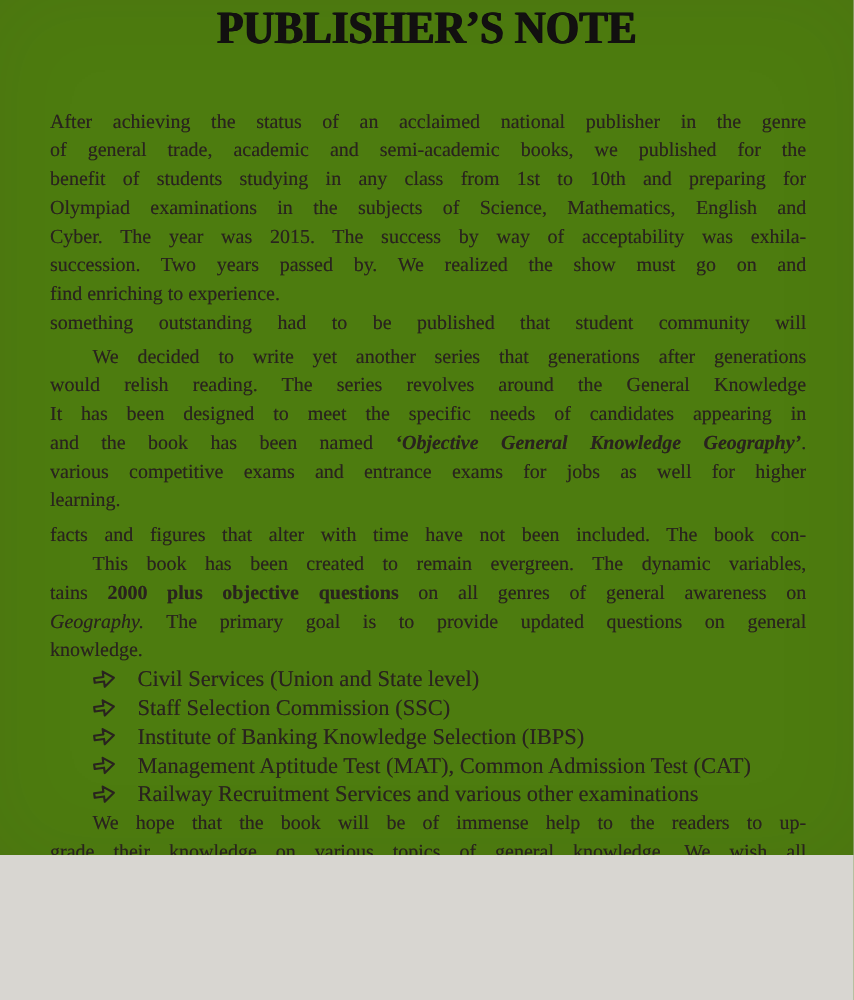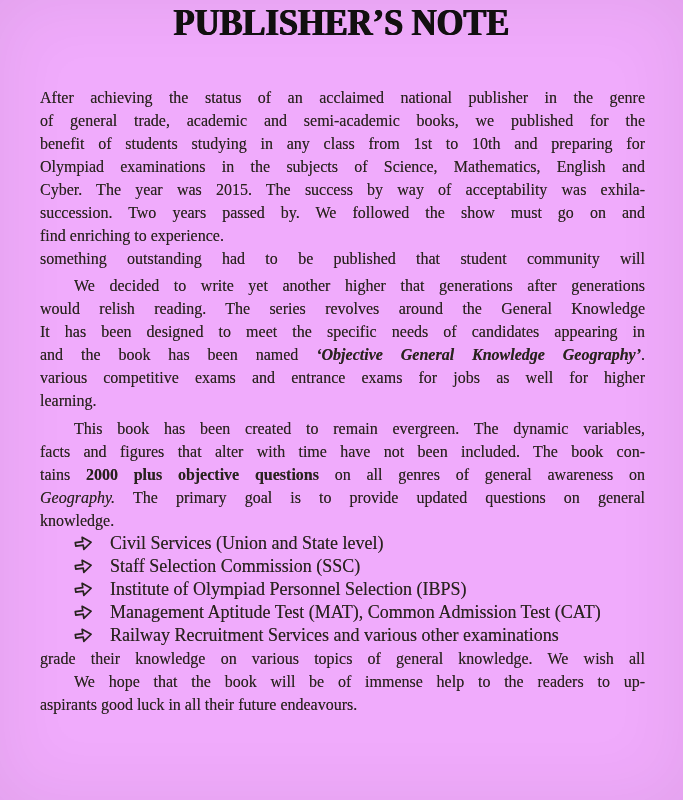--- a/index.html
+++ b/index.html
@@ -1,18 +1,18 @@
 <!DOCTYPE html>
 <html><head>
 <meta charset="utf-8">
 <style>
   html,body{margin:0;padding:0;background:#d8d6d1;}
   .page{
-    width:683px;height:800px;overflow:hidden;position:relative;
-    background:#f0abfc;
+    width:683px;height:684px;overflow:hidden;position:relative;
+    background:#4d7c0f;
     box-shadow:inset 0 0 70px rgba(60,50,40,0.08);
     font-family:"Liberation Serif", serif;
     color:#29231f;
   }
   .title{
     margin:0;text-align:center;font-weight:bold;font-size:37px;line-height:46px;
     letter-spacing:0px;color:#121010;
     transform:scaleX(0.93);transform-origin:50% 50%;
     text-shadow:0.7px 0 0 currentColor,-0.7px 0 0 currentColor;
     font-family:"Liberation Serif", serif;
@@ -45,65 +45,65 @@
 
 <div class="page">
   <h1 class="title">PUBLISHER’S NOTE</h1>
   <div class="content">
       <div class="paragraph b0">
         <div class="line"><span class="">After achieving the status of an acclaimed national publisher in the genre</span></div>
         <div class="line"><span class="">of general trade, academic and semi-academic books, we published for the</span></div>
         <div class="line"><span class="">benefit of students studying in any class from 1st to 10th and preparing for</span></div>
         <div class="line"><span class="">Olympiad examinations in the subjects of Science, Mathematics, English and</span></div>
         <div class="line"><span class="">Cyber. The year was 2015. The success by way of acceptability was exhila-</span></div>
-        <div class="line"><span class="">succession. Two years passed by. We followed the show must go on and</span></div>
+        <div class="line"><span class="">succession. Two years passed by. We realized the show must go on and</span></div>
         <div class="line last"><span class="">find enriching to experience.</span></div>
         <div class="line"><span class="">something outstanding had to be published that student community will</span></div>
       </div>
       <div class="paragraph b1">
-        <div class="line indent"><span class="">We decided to write yet another higher that generations after generations</span></div>
+        <div class="line indent"><span class="">We decided to write yet another series that generations after generations</span></div>
         <div class="line"><span class="">would relish reading. The series revolves around the General Knowledge</span></div>
         <div class="line"><span class="">It has been designed to meet the specific needs of candidates appearing in</span></div>
         <div class="line"><span class="">and the book has been named </span><span class="seg-b seg-i">‘Objective General Knowledge Geography’</span><span class="">.</span></div>
         <div class="line"><span class="">various competitive exams and entrance exams for jobs as well for higher</span></div>
         <div class="line last"><span class="">learning.</span></div>
       </div>
       <div class="paragraph b2">
+        <div class="line"><span class="">facts and figures that alter with time have not been included. The book con-</span></div>
         <div class="line indent"><span class="">This book has been created to remain evergreen. The dynamic variables,</span></div>
-        <div class="line"><span class="">facts and figures that alter with time have not been included. The book con-</span></div>
         <div class="line"><span class="">tains </span><span class="seg-b ">2000 plus objective questions</span><span class=""> on all genres of general awareness on</span></div>
         <div class="line"><span class="seg-i">Geography.</span><span class=""> The primary goal is to provide updated questions on general</span></div>
         <div class="line last"><span class="">knowledge.</span></div>
       </div>
       <div class="list">
         <div class="list-item"><span class="bullet">
             <svg width="19" height="17" viewBox="0 0 19 17">
               <path d="M1.5 6.5 L9 6.5 L9 2.2 L17.2 8.3 L9 14.4 L9 10.1 L1.5 10.1 Z" fill="none" stroke="#29231f" stroke-width="1.7" stroke-linejoin="round"></path>
             </svg>
           </span><span>Civil Services (Union and State level)</span></div>
         <div class="list-item"><span class="bullet">
             <svg width="19" height="17" viewBox="0 0 19 17">
               <path d="M1.5 6.5 L9 6.5 L9 2.2 L17.2 8.3 L9 14.4 L9 10.1 L1.5 10.1 Z" fill="none" stroke="#29231f" stroke-width="1.7" stroke-linejoin="round"></path>
             </svg>
           </span><span>Staff Selection Commission (SSC)</span></div>
         <div class="list-item"><span class="bullet">
             <svg width="19" height="17" viewBox="0 0 19 17">
               <path d="M1.5 6.5 L9 6.5 L9 2.2 L17.2 8.3 L9 14.4 L9 10.1 L1.5 10.1 Z" fill="none" stroke="#29231f" stroke-width="1.7" stroke-linejoin="round"></path>
             </svg>
-          </span><span>Institute of Olympiad Personnel Selection (IBPS)</span></div>
+          </span><span>Institute of Banking Knowledge Selection (IBPS)</span></div>
         <div class="list-item"><span class="bullet">
             <svg width="19" height="17" viewBox="0 0 19 17">
               <path d="M1.5 6.5 L9 6.5 L9 2.2 L17.2 8.3 L9 14.4 L9 10.1 L1.5 10.1 Z" fill="none" stroke="#29231f" stroke-width="1.7" stroke-linejoin="round"></path>
             </svg>
           </span><span>Management Aptitude Test (MAT), Common Admission Test (CAT)</span></div>
         <div class="list-item"><span class="bullet">
             <svg width="19" height="17" viewBox="0 0 19 17">
               <path d="M1.5 6.5 L9 6.5 L9 2.2 L17.2 8.3 L9 14.4 L9 10.1 L1.5 10.1 Z" fill="none" stroke="#29231f" stroke-width="1.7" stroke-linejoin="round"></path>
             </svg>
           </span><span>Railway Recruitment Services and various other examinations</span></div>
       </div>
       <div class="paragraph b4">
+        <div class="line indent"><span class="">We hope that the book will be of immense help to the readers to up-</span></div>
         <div class="line"><span class="">grade their knowledge on various topics of general knowledge. We wish all</span></div>
-        <div class="line indent"><span class="">We hope that the book will be of immense help to the readers to up-</span></div>
         <div class="line last"><span class="">aspirants good luck in all their future endeavours.</span></div>
       </div>
     </div>
 </div>
 
 </body></html>

